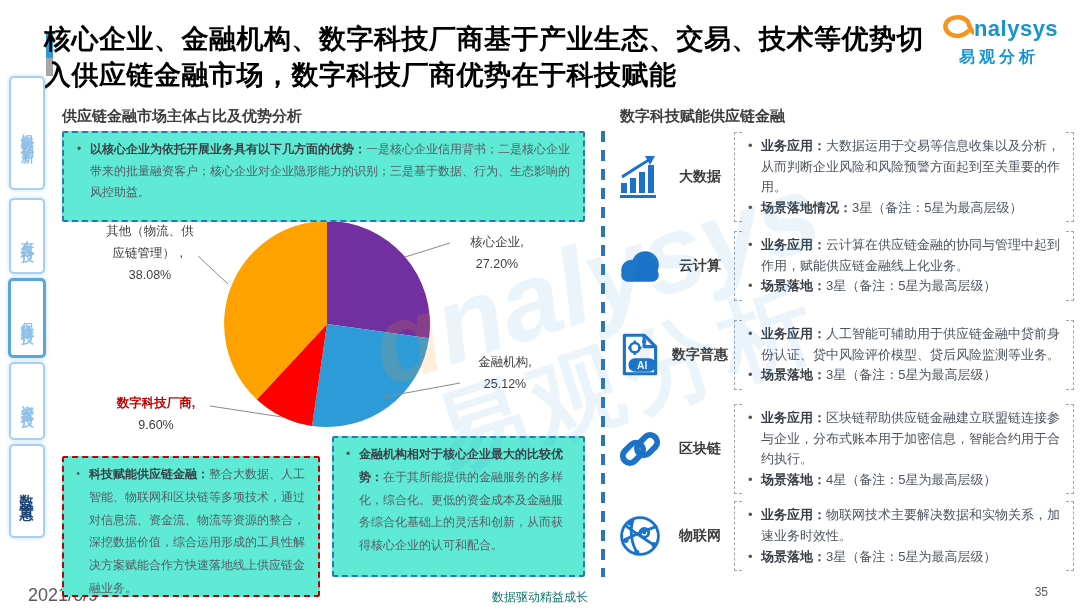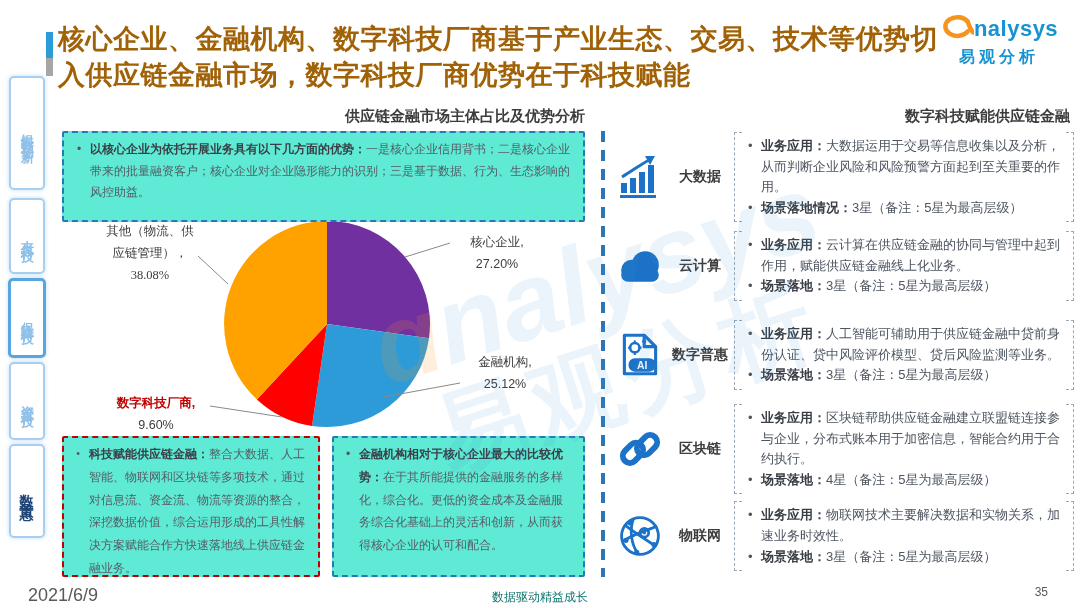--- a/index.html
+++ b/index.html
@@ -2,37 +2,37 @@
 <html><head>
 <meta charset="utf-8">
 <style>
   html,body{margin:0;padding:0;background:#fff;}
   .page{position:relative;width:1080px;height:608px;background:#ffffff;overflow:hidden;
         font-family:"Liberation Sans","DejaVu Sans",sans-serif;color:#4d4d4d;}
 
   
   .accent-bar{position:absolute;left:46px;top:32px;width:7px;height:44px;
               background:linear-gradient(180deg,#2e9bd9 0 60%,#a6a6a6 60% 100%);}
-  .title{position:absolute;left:58px;top:22px;width:888px;font-size:27px;font-weight:700;
-         line-height:1.33;color:#a16207;letter-spacing:0.5px;}
+  .title{position:absolute;left:44px;top:22px;width:888px;font-size:27px;font-weight:700;
+         line-height:1.33;color:#000000;letter-spacing:0.5px;}
   .logo{position:absolute;right:16px;top:12px;width:130px;text-align:center;}
   .logo-row{display:flex;align-items:center;justify-content:center;}
   .logo-text{color:#1793d2;font-size:22px;font-weight:700;letter-spacing:0.5px;}
   .logo-cn{color:#1793d2;font-size:16px;font-weight:700;letter-spacing:4px;margin-top:1px;}
 
   
   .side-tab{position:absolute;left:9px;width:32px;border:2px solid #a9cff0;border-radius:5px;
             color:#8fc0e8;font-size:13px;font-weight:700;display:flex;align-items:center;justify-content:center;
             writing-mode:vertical-rl;text-orientation:upright;letter-spacing:3px;background:#fff;
             box-shadow:0 0 4px rgba(120,180,230,.45);}
   .side-tab.sel-border{border:3px solid #58a6df;left:8px;}
   .side-tab.sel-text{color:#1f4576;font-size:14px;letter-spacing:4px;}
 
   
-  .panel-title{position:absolute;font-size:15px;font-weight:700;color:#3d3d3d;text-align:right;}
+  .panel-title{position:absolute;font-size:15px;font-weight:700;color:#3d3d3d;text-align:left;}
 
   
   .dash-box{position:absolute;border:2px dashed #2e75b6;border-radius:2px;background:#5eead4;
             font-size:12px;line-height:1.85;color:#555d66;padding:6px 12px;box-sizing:border-box;z-index:4;}
   .dash-box.red{border-color:#c00000;}
   .bullet{position:relative;padding-left:14px;}
   .bullet::before{content:"•";position:absolute;left:1px;top:0;color:#555;}
   .lead{font-weight:700;color:#3a3f47;}
 
   
@@ -115,39 +115,39 @@
         </g>
       <g stroke="#8a8a8a" stroke-width="1">
         <line x1="138" y1="40" x2="168" y2="68"></line>
         <line x1="390" y1="27" x2="345" y2="41"></line>
         <line x1="400" y1="167" x2="324" y2="181"></line>
         <line x1="150" y1="190" x2="222" y2="201"></line>
       </g>
     </svg>
   </div>
 
-  <div class="pie-label" style="left:80px;top:221px;width:140px;font-family:Liberation Serif, serif;">
+  <div class="pie-label" style="left:80px;top:221px;width:140px;">
     <div>其他（物流、供</div>
     <div>应链管理），</div>
     <div>38.08%</div>
   </div>
   <div class="pie-label" style="left:442px;top:232px;width:110px;">
     <div>核心企业,</div>
     <div>27.20%</div>
   </div>
   <div class="pie-label" style="left:450px;top:352px;width:110px;">
     <div>金融机构,</div>
     <div>25.12%</div>
   </div>
   <div class="pie-label" style="left:86px;top:393px;width:140px;">
     <div class="red">数字科技厂商,</div>
     <div>9.60%</div>
   </div>
 
-  <div class="dash-box red" style="left:62px;top:436px;width:258px;height:141px;padding:5px 11px;line-height:1.9;font-family:Liberation Serif, serif;">
+  <div class="dash-box red" style="left:62px;top:456px;width:258px;height:141px;padding:5px 11px;line-height:1.9;font-family:Liberation Serif, serif;">
     <div class="bullet"><span class="lead">科技赋能供应链金融：</span><span>整合大数据、人工智能、物联网和区块链等多项技术，通过对信息流、资金流、物流等资源的整合，深挖数据价值，综合运用形成的工具性解决方案赋能合作方快速落地线上供应链金融业务。</span></div>
   </div>
   <div class="dash-box" style="left:332px;top:436px;width:253px;height:141px;padding:5px 11px;line-height:1.9;">
     <div class="bullet"><span class="lead">金融机构相对于核心企业最大的比较优势：</span><span>在于其所能提供的金融服务的多样化，综合化。更低的资金成本及金融服务综合化基础上的灵活和创新，从而获得核心企业的认可和配合。</span></div>
   </div>
 
   <div class="divider"></div>
 
   <div class="panel-title" style="left:620px;top:107px;width:450px;">数字科技赋能供应链金融</div>
 

